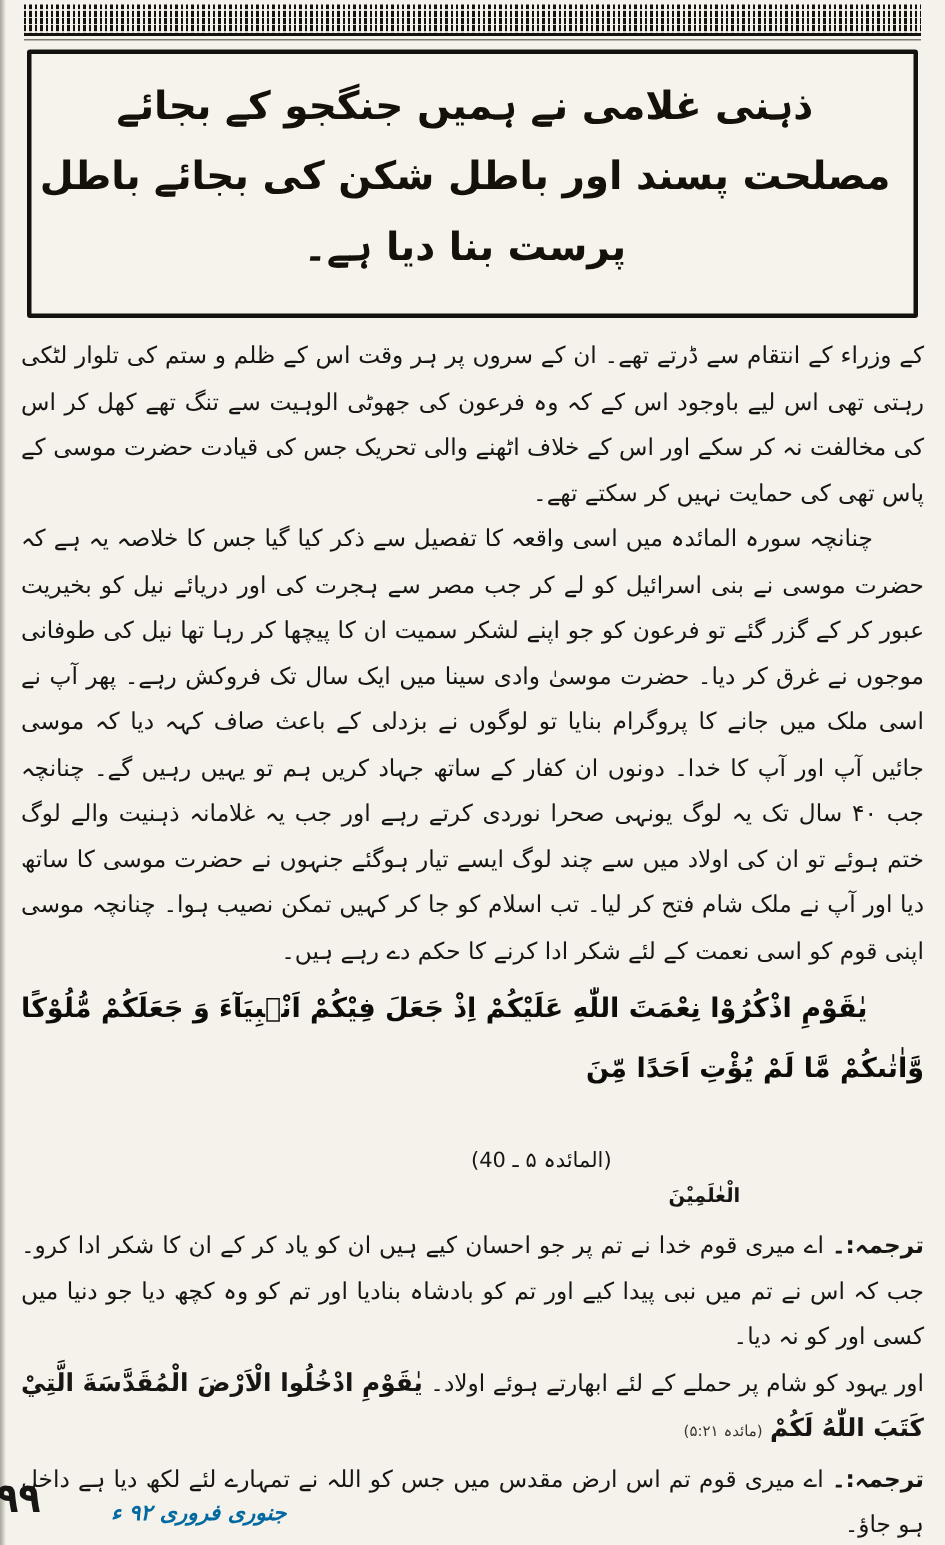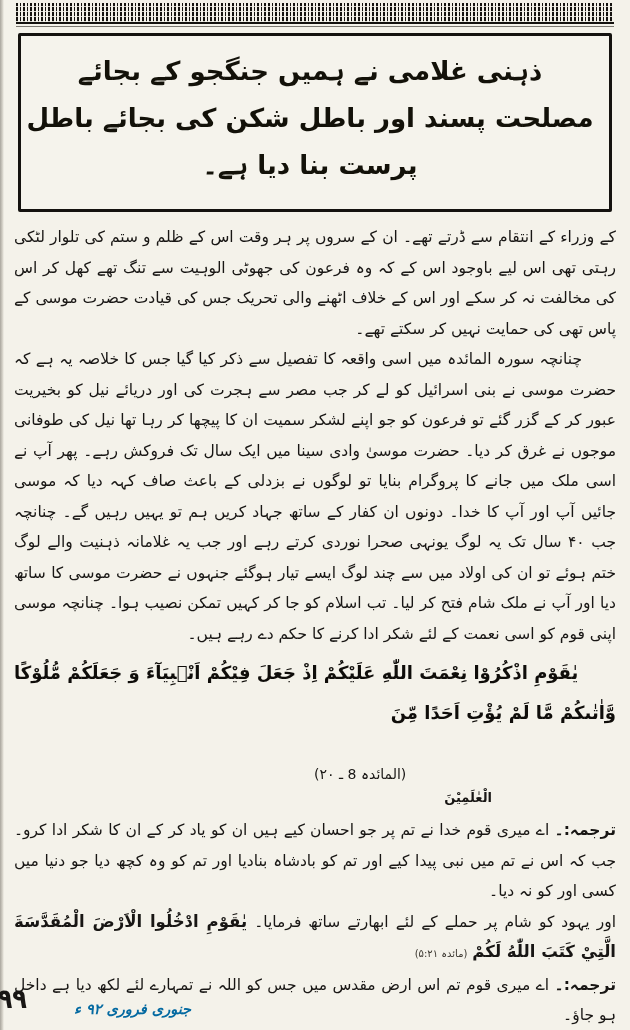--- a/index.html
+++ b/index.html
@@ -126,26 +126,26 @@
 
   <div class="body-area">
 
     <p class="para">کے وزراء کے انتقام سے ڈرتے تھے۔ ان کے سروں پر ہر وقت اس کے ظلم و ستم کی تلوار لٹکی رہتی تھی اس لیے باوجود اس کے کہ وہ فرعون کی جھوٹی الوہیت سے تنگ تھے کھل کر اس کی مخالفت نہ کر سکے اور اس کے خلاف اٹھنے والی تحریک جس کی قیادت حضرت موسی کے پاس تھی کی حمایت نہیں کر سکتے تھے۔</p>
 
     <p class="para indent">چنانچہ سورہ المائدہ میں اسی واقعہ کا تفصیل سے ذکر کیا گیا جس کا خلاصہ یہ ہے کہ حضرت موسی نے بنی اسرائیل کو لے کر جب مصر سے ہجرت کی اور دریائے نیل کو بخیریت عبور کر کے گزر گئے تو فرعون کو جو اپنے لشکر سمیت ان کا پیچھا کر رہا تھا نیل کی طوفانی موجوں نے غرق کر دیا۔ حضرت موسیٰ وادی سینا میں ایک سال تک فروکش رہے۔ پھر آپ نے اسی ملک میں جانے کا پروگرام بنایا تو لوگوں نے بزدلی کے باعث صاف کہہ دیا کہ موسی جائیں آپ اور آپ کا خدا۔ دونوں ان کفار کے ساتھ جہاد کریں ہم تو یہیں رہیں گے۔ چنانچہ جب ۴۰ سال تک یہ لوگ یونہی صحرا نوردی کرتے رہے اور جب یہ غلامانہ ذہنیت والے لوگ ختم ہوئے تو ان کی اولاد میں سے چند لوگ ایسے تیار ہوگئے جنہوں نے حضرت موسی کا ساتھ دیا اور آپ نے ملک شام فتح کر لیا۔ تب اسلام کو جا کر کہیں تمکن نصیب ہوا۔ چنانچہ موسی اپنی قوم کو اسی نعمت کے لئے شکر ادا کرنے کا حکم دے رہے ہیں۔</p>
 
     <div class="arabic-block">يٰقَوْمِ اذْكُرُوْا نِعْمَتَ اللّٰهِ عَلَيْكُمْ اِذْ جَعَلَ فِيْكُمْ اَنْۢبِيَآءَ وَ جَعَلَكُمْ مُّلُوْكًا وَّاٰتٰىكُمْ مَّا لَمْ يُؤْتِ اَحَدًا مِّنَ</div>
     <div class="arabic-tail-row">
       <span class="arabic-tail-word">الْعٰلَمِيْنَ</span>
-      <span class="verse-ref">(المائدہ 8 ـ ۲۰)</span>
+      <span class="verse-ref">(المائدہ ۵ ـ 40)</span>
     </div>
 
     <p class="para"><span class="lead">ترجمہ:۔</span> <span>اے میری قوم خدا نے تم پر جو احسان کیے ہیں ان کو یاد کر کے ان کا شکر ادا کرو۔ جب کہ اس نے تم میں نبی پیدا کیے اور تم کو بادشاہ بنادیا اور تم کو وہ کچھ دیا جو دنیا میں کسی اور کو نہ دیا۔</span></p>
 
-    <p class="para"><span>اور یہود کو شام پر حملے کے لئے ابھارتے ساتھ فرمایا۔</span> <span class="inline-arabic">يٰقَوْمِ ادْخُلُوا الْاَرْضَ الْمُقَدَّسَةَ الَّتِيْ كَتَبَ اللّٰهُ لَكُمْ</span> <span class="tiny-ref">(مائدہ ۵:۲۱)</span></p>
+    <p class="para"><span>اور یہود کو شام پر حملے کے لئے ابھارتے ہوئے اولاد۔</span> <span class="inline-arabic">يٰقَوْمِ ادْخُلُوا الْاَرْضَ الْمُقَدَّسَةَ الَّتِيْ كَتَبَ اللّٰهُ لَكُمْ</span> <span class="tiny-ref">(مائدہ ۵:۲۱)</span></p>
 
     <p class="para"><span class="lead">ترجمہ:۔</span> <span>اے میری قوم تم اس ارض مقدس میں جس کو اللہ نے تمہارے لئے لکھ دیا ہے داخل ہو جاؤ۔</span></p>
 
     <p class="para">یہ تو تھے چند انبیاء و رسل کے واقعات جن سے سیاسی غلبے کی اہمیت واضح کرنا مقصود تھا اب آئیے آخر میں حضور صلی اللہ علیہ وسلم کی حیات مقدسہ کے حوالے سے دیکھیں کہ کیا اللہ تعالیٰ نے آپ صلی اللہ علیہ وسلم کو بھی سیاسی غلبہ اور اقتدار کی تعلیم دی۔ ذیل میں صرف دو آیات کی نشان دہی کی جاتی ہے جس میں ایک آیہ مبارکہ میں حضور کو سیاسی غلبہ کے لئے دعا کی تعلیم دی جا رہی ہے اور دوسری جگہ صحابہ کرام کو مکی اور مدنی دور کا تقابل کراتے ہوئے سیاسی غلبے کی اہمیت سے آگاہ کیا جا رہا ہے۔</p>
 
   </div>
 
   <div class="bottom-row">
     <div class="page-number">۹۹</div>
     <div class="footer-date">جنوری فروری ۹۲ ء</div>

